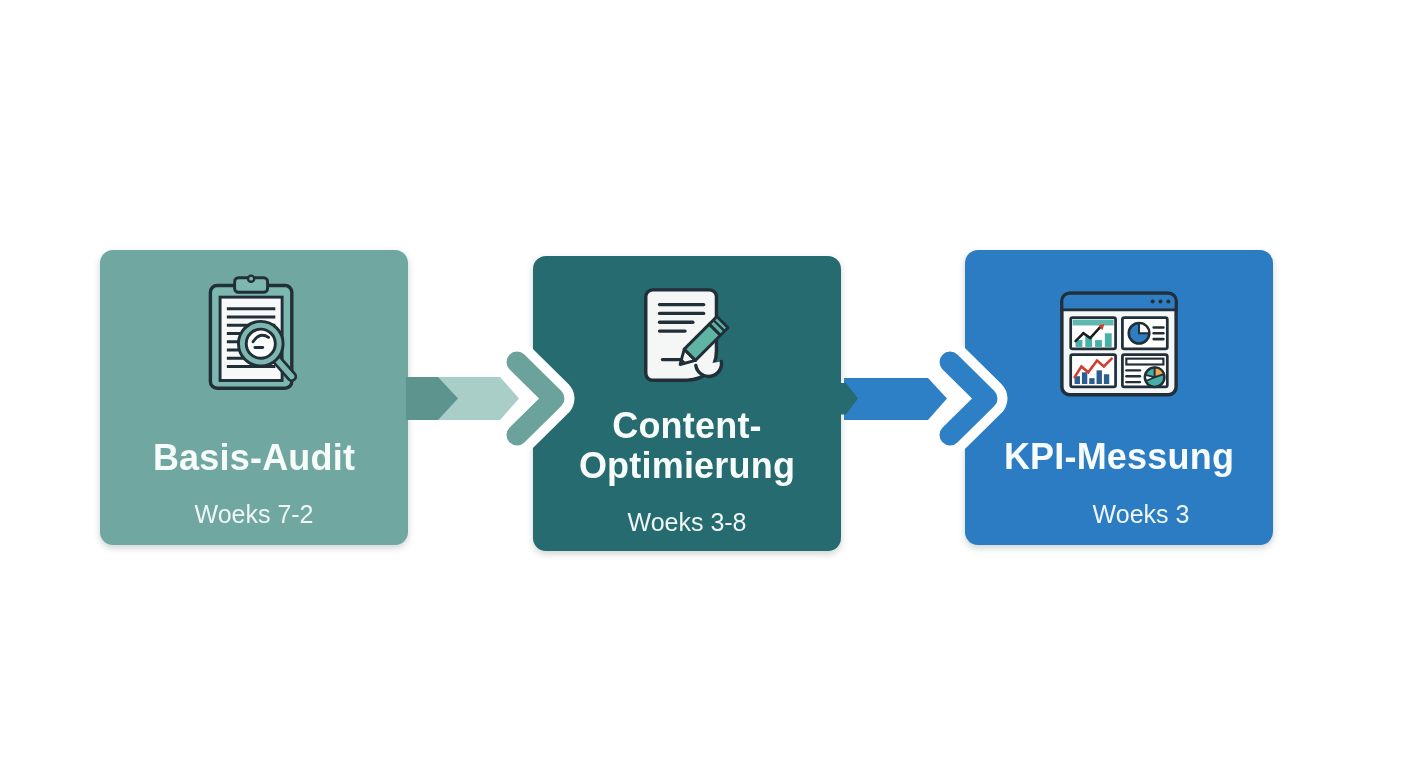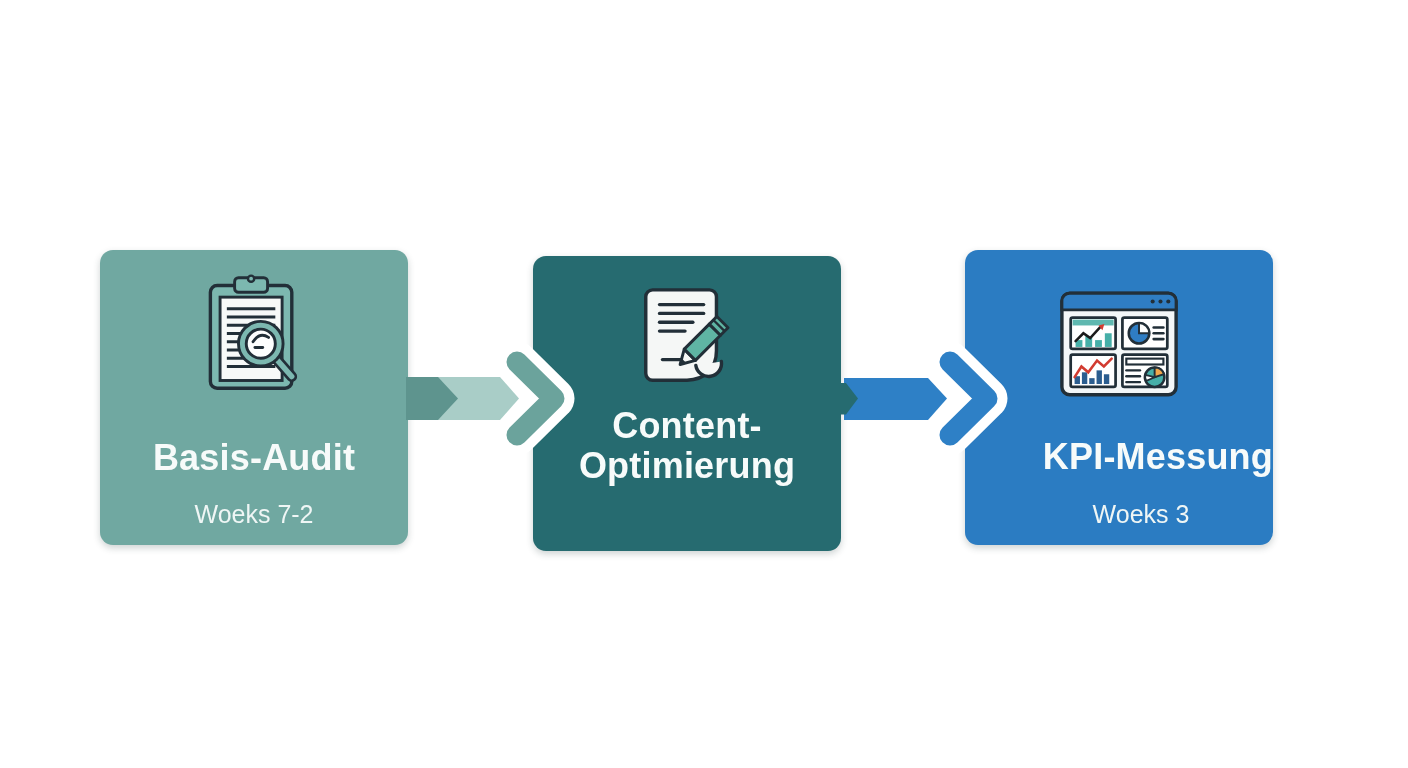--- a/index.html
+++ b/index.html
@@ -20,21 +20,21 @@
   .i2 { top:26px; }
   .i3 { top:39px; }
 
   .title {
     position:absolute; left:0; right:0; text-align:center; color:#F7FBFA;
     font-size:36px; font-weight:700; line-height:1.12; white-space:pre-line;
     letter-spacing:0.2px;
   }
   .t1 { top:188px; }
   .t2 { top:150px; }
-  .t3 { top:187px;text-align:right; }
+  .t3 { top:187px; }
 
   .subtitle {
     position:absolute; left:0; right:0; text-align:center; color:#EFF6F5;
     font-size:25px; font-weight:400;
   }
   .s1 { top:250px; }
   .s2 { top:252px; }
   .s3 { top:250px;padding-left:44px; }
 
   .arrows {
@@ -93,20 +93,21 @@
         </g>
         <polygon points="48,84 63.6,79.8 52.2,68.4" fill="#F7F8F6" stroke="#222F38" stroke-width="3" stroke-linejoin="round"></polygon>
         <polygon points="48,84 54.2,82.4 49.8,77.9" fill="#222F38"></polygon>
         <polygon points="63.6,79.8 89.1,54.3 77.7,42.9 52.2,68.4" fill="#5FB5A4" stroke="#222F38" stroke-width="3" stroke-linejoin="round"></polygon>
         <polygon points="89.1,54.3 96.8,46.6 85.4,35.2 77.7,42.9" fill="#5FB5A4" stroke="#222F38" stroke-width="3" stroke-linejoin="round"></polygon>
         <line x1="93.3" y1="50.1" x2="81.9" y2="38.7" stroke="#222F38" stroke-width="2.4"></line>
       </svg>
     </div>
     <div class="title t2">Content-
 Optimierung</div>
+    <div class="subtitle s2">Woeks 3-8</div>
   </div>
 
   <div class="card card3">
     <div class="icon-wrap i3">
       <svg width="122" height="110" viewBox="0 0 125 112">
         <rect x="4" y="4" width="117" height="104" rx="8" fill="#F4F7F8" stroke="#222F38" stroke-width="3.5"></rect>
         <path d="M12,4 h101 a8,8 0 0 1 8,8 v9 H4 v-9 a8,8 0 0 1 8,-8 z" fill="#2F7DC3" stroke="#222F38" stroke-width="3"></path>
         <circle cx="97" cy="12.5" r="2.1" fill="#222F38"></circle>
         <circle cx="105" cy="12.5" r="2.1" fill="#222F38"></circle>
         <circle cx="113" cy="12.5" r="2.1" fill="#222F38"></circle>

